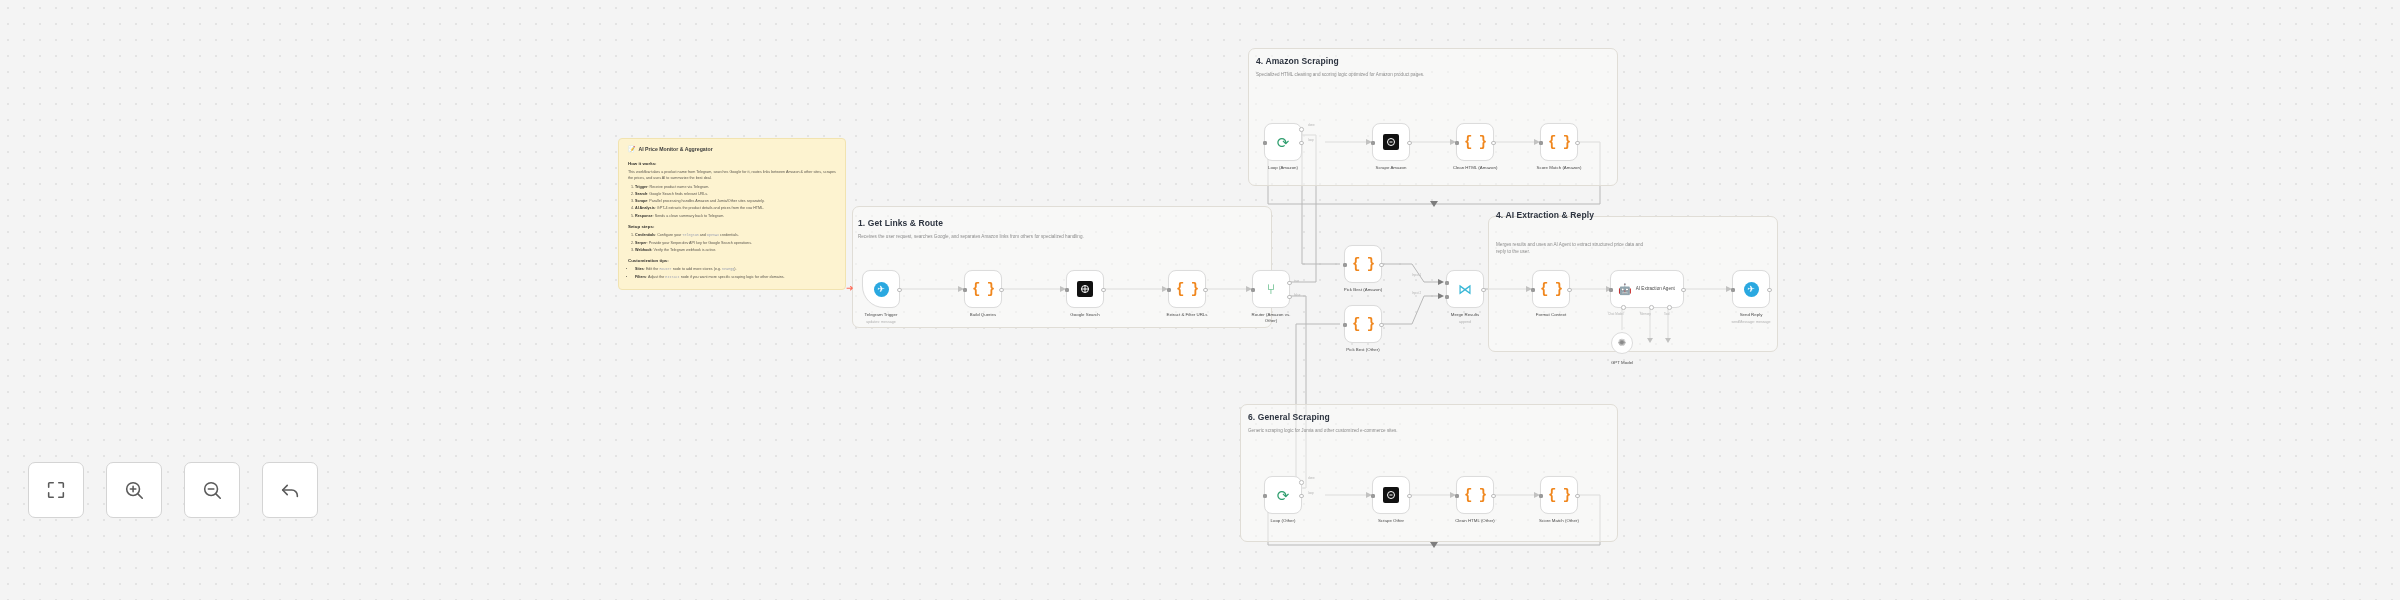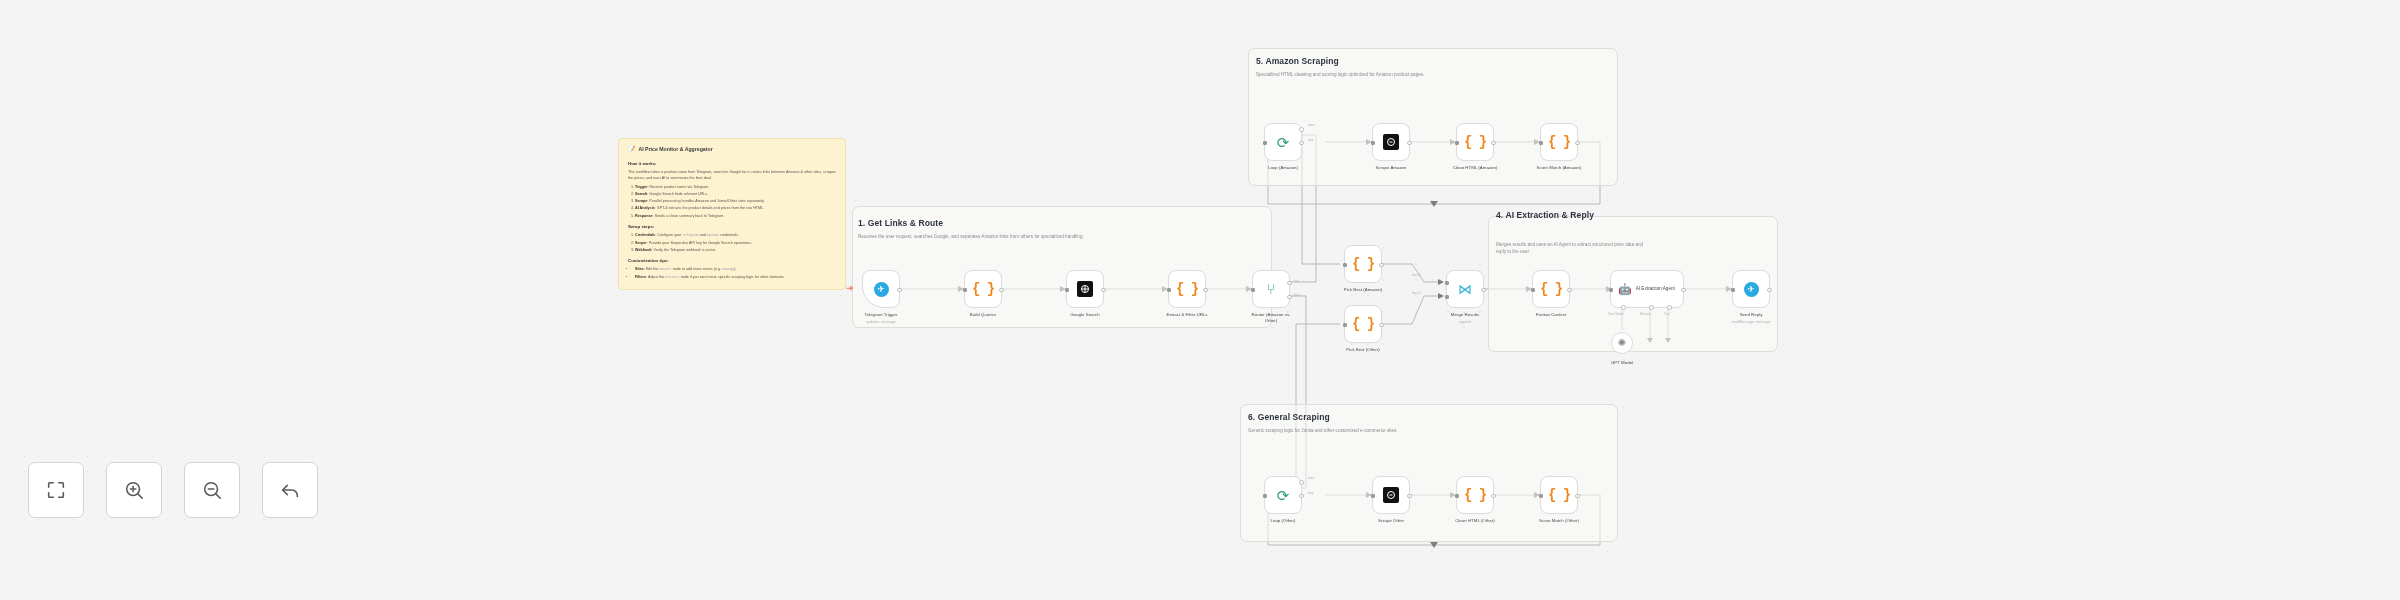--- a/index.html
+++ b/index.html
@@ -302,21 +302,21 @@
     <div class="ic-switch">⑂</div>
     <div class="port sq filled" style="left:-2px; top:17px;"></div>
     <div class="port" style="right:-2.5px; top:9.5px;"></div>
     <div class="port" style="right:-2.5px; top:23.5px;"></div>
   </div>
   <div class="port-lbl" style="left:1294px; top:279px;">true</div>
   <div class="port-lbl" style="left:1294px; top:293px;">false</div>
   <div class="node-label two" style="left:1271px; top:312px;">Router (Amazon vs. Other)</div>
 
   <div class="section" style="left:1248px; top:48px; width:370px; height:138px;"></div>
-  <div class="section-title" style="left:1256px; top:56px;">5. Amazon Scraping</div>
+  <div class="section-title" style="left:1256px; top:56px;">4. Amazon Scraping</div>
   <div class="section-sub" style="left:1256px; top:72px;">Specialized HTML cleaning and scoring logic optimized for Amazon product pages.</div>
 
   <div class="node" style="left:1264px; top:123px;">
     <div class="ic-loop">⟳</div>
     <div class="port sq filled" style="left:-2px; top:17px;"></div>
     <div class="port" style="right:-2.5px; top:3px;"></div>
     <div class="port" style="right:-2.5px; top:16.5px;"></div>
   </div>
   <div class="port-lbl" style="left:1308px; top:123px;">done</div>
   <div class="port-lbl" style="left:1308px; top:138px;">loop</div>

